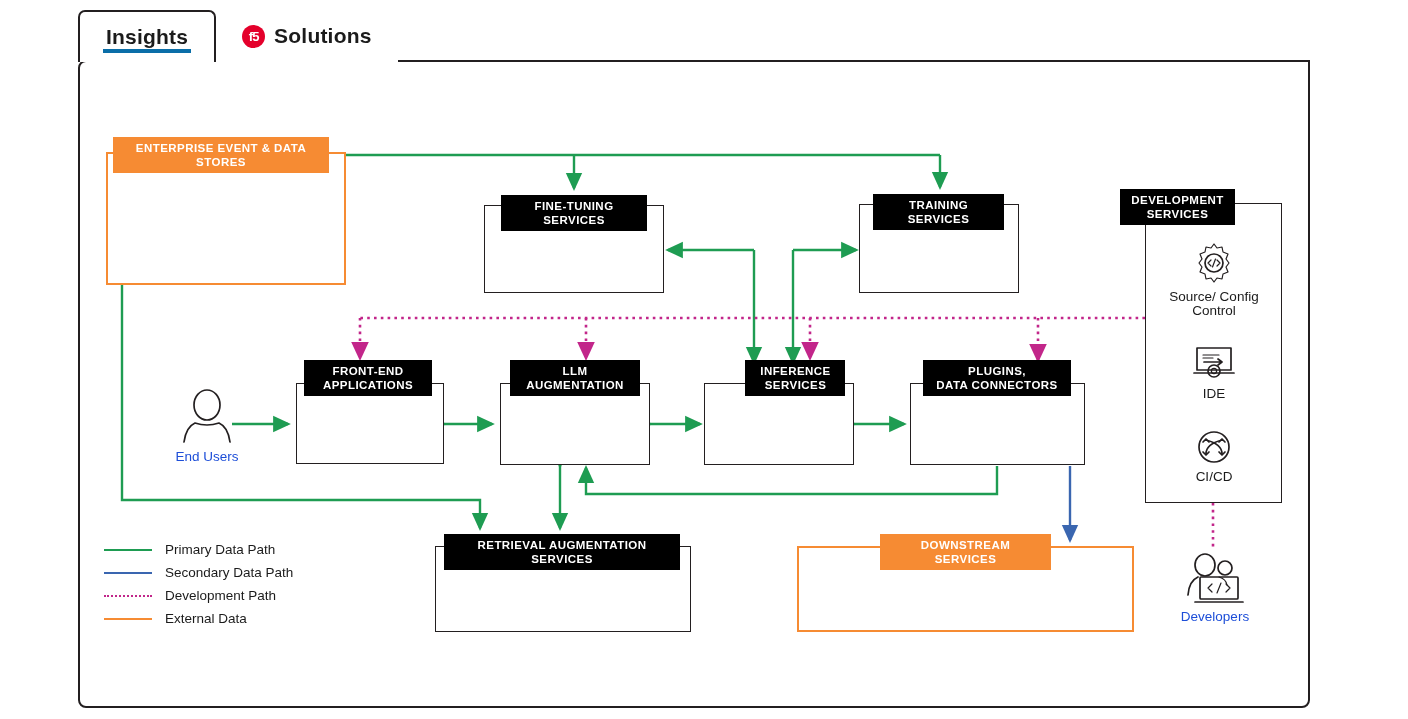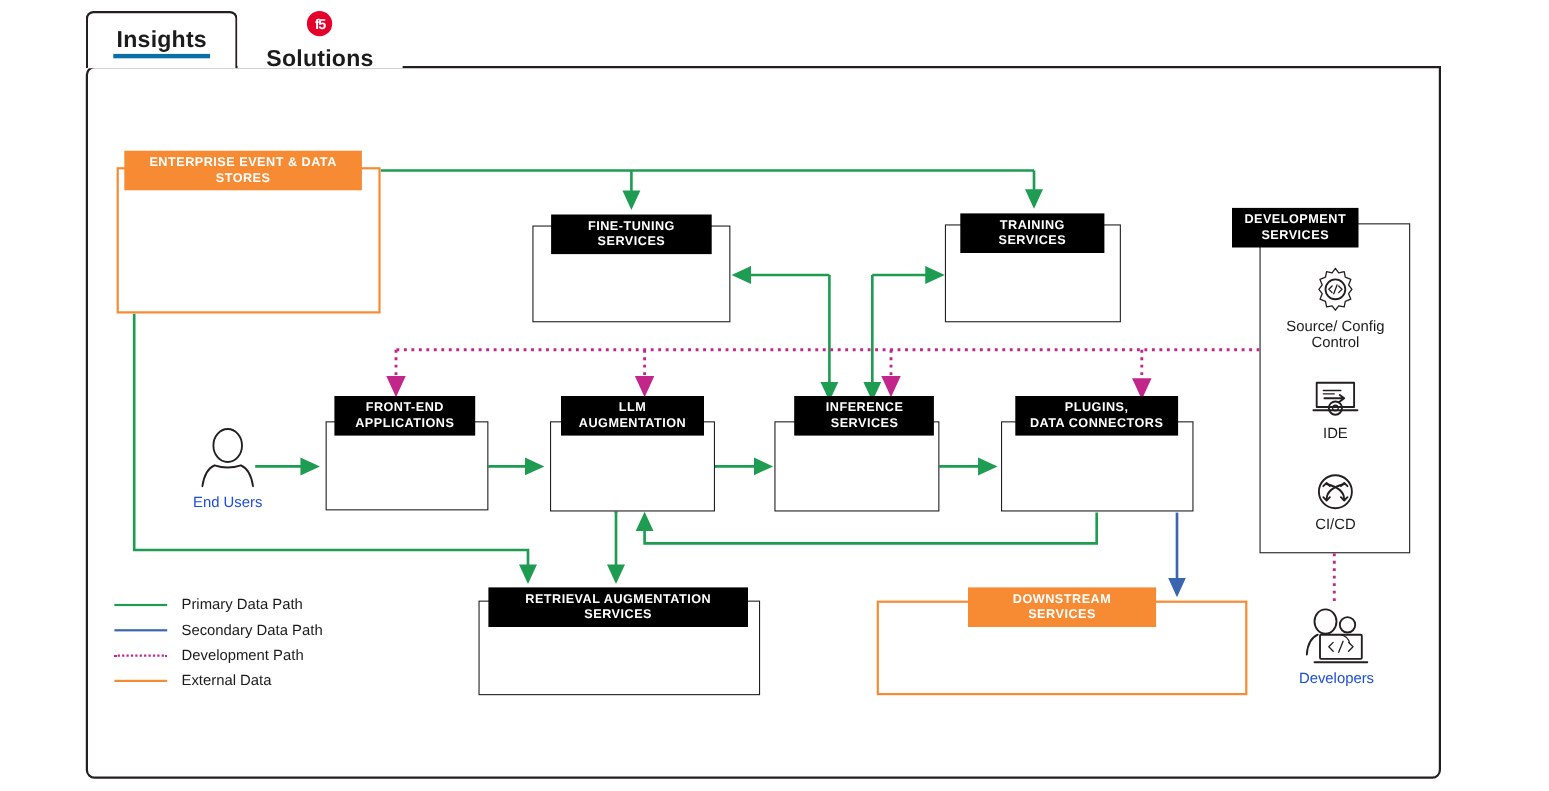--- a/index.html
+++ b/index.html
@@ -11,21 +11,21 @@
     color:#1b1b1b;
     overflow:hidden;
     position:relative;
   }
   
   #tabbar { position:absolute; left:78px; top:10px; width:1232px; height:52px; display:flex; align-items:flex-end; z-index:6; }
   .tab { position:relative; height:52px; display:flex; align-items:center; gap:9px; padding:0 26px 0 26px;
          background:#fff; font-size:21px; font-weight:bold; letter-spacing:.2px; }
   .tab.active { border:2px solid #231f20; border-bottom:none; border-radius:7px 7px 0 0; height:52px; }
   .tab.active .tab-underline { position:absolute; left:23px; right:23px; bottom:9px; height:4px; background:#0a6ea8; }
-  .tab.plain { border:none;flex-direction:column; }
+  .tab.plain { border:none; }
   .f5logo { width:23px; height:23px; border-radius:50%; background:#e4002b; position:relative; flex:0 0 auto; }
   .f5logo::after { content:"f5"; position:absolute; inset:0; color:#fff; font-size:13px; font-weight:bold;
                    display:flex; align-items:center; justify-content:center; letter-spacing:-1px; }
   
   #panel { position:absolute; left:78px; top:60px; width:1232px; height:648px;
            border:2px solid #231f20; border-radius:8px 0 8px 8px; background:#fff; z-index:1; }
   
   .node { position:absolute; border:1.6px solid #231f20; background:#fff; z-index:3; }
   .node.orange { border:2px solid #f68b33; }
   .cap { position:absolute; z-index:4; background:#000; color:#fff; font-size:11.5px; font-weight:bold;
@@ -298,21 +298,21 @@
         <circle class="strokeT" cx="28" cy="18" r="3"></circle>
         <path class="strokeT" d="M23 27 q5 -5 10 0"></path>
         <path class="strokeT" d="M35 14 q5 5 0 12"></path>
       </svg>
     </span>
     <span class="cl">Agents</span>
   </span>
 </div>
 
 <div class="node" style="left:704px; top:383px; width:150px; height:82px;"></div>
-<div class="cap" style="left:722px; top:360px; width:127px;padding-left:11px;">INFERENCE
+<div class="cap" style="left:745px; top:360px; width:100px;padding-left:11px;">INFERENCE
 SERVICES</div>
 <div class="node-body" style="left:704px; top:392px; width:150px; height:68px;">
   <span>
     <svg width="48" height="48" viewBox="0 0 48 48">
       <path class="strokeT" d="M24 7 q-6 -5 -12 1 q-8 1 -7 9 q-5 5 0 11 q0 8 8 9 q3 5 11 2z"></path>
       <path class="strokeT" d="M24 7 q6 -5 12 1 q8 1 7 9 q5 5 0 11 q0 8 -8 9 q-3 5 -11 2z"></path>
       <path class="strokeT" d="M24 7 v32"></path>
       <path class="strokeT" d="M17 13 q3 4 0 8 q-3 3 -6 2 M14 27 q5 1 5 6 M19 33 q-3 2 -3 5"></path>
       <path class="strokeT" d="M31 13 q-3 4 0 8 q3 3 6 2 M34 27 q-5 1 -5 6 M29 33 q3 2 3 5"></path>
       <circle cx="11" cy="23" r="1.6" fill="#231f20"></circle>

